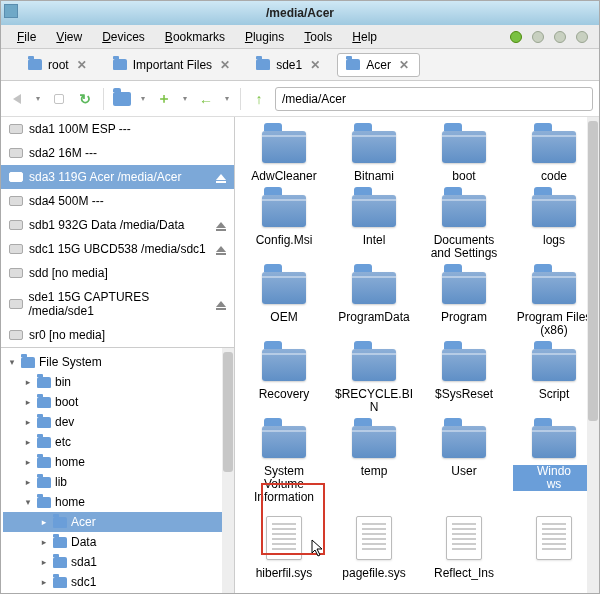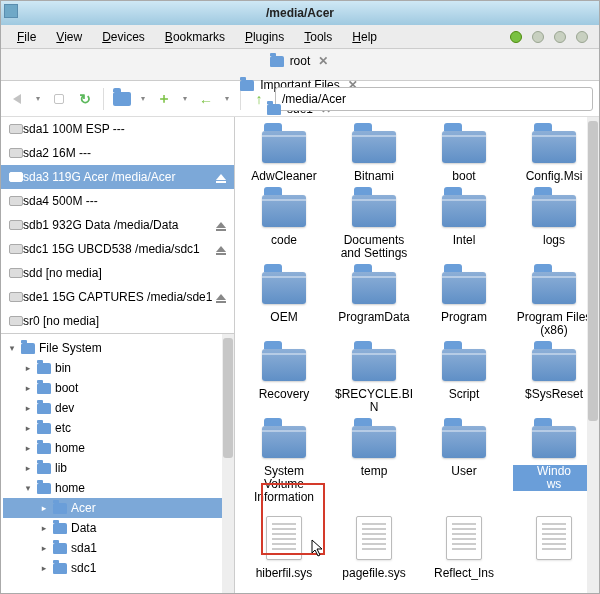--- a/index.html
+++ b/index.html
@@ -8,21 +8,21 @@
   .tb-left { position:absolute; left:4px; top:4px; width:14px; height:14px; background:#6fa8c7; border:1px solid #5a8daf; }
   .titlebar .title { font-size:12px; }
   .menubar { height: 24px; background: #ececec; border-bottom:1px solid #ccc; display:flex; align-items:center; padding:0 6px; gap:0; }
   .menubar .menu { padding: 20px 10px; cursor:pointer; }
   .menubar .menu u { text-decoration: underline; }
   .menubar-spacer { flex:1; }
   .menubar .dot { width:12px; height:12px; border-radius:50%; margin:0 5px; }
   .dot.green { background:#7ac142; border:1px solid #4f8a10; }
   .dot.gray { background:#c8d0c0; border:1px solid #9aa592; }
 
-  .tabs { height: 32px; background:#f3f3f3; border-bottom:1px solid #ccc; display:flex; align-items:center; padding:0 18px;flex-direction:column; }
+  .tabs { height: 32px; background:#f3f3f3; border-bottom:1px solid #ccc; display:flex; align-items:center; padding:0 18px; }
   .tab { display:flex; align-items:center; gap:6px; padding:4px 8px; border:1px solid transparent; border-radius:3px; }
   .tab.active { background:#fff; border:1px solid #bbb; }
   .tab-close {  font-weight:bold; color:#888; cursor:pointer; padding:0 2px; }
   .tab-sep { width:6px; }
   .folder-ico { width:14px; height:11px; background:#6a9ed9; border-radius:2px 2px 1px 1px; position:relative; }
   .folder-ico:before { content:""; position:absolute; top:-3px; left:0; width:6px; height:3px; background:#6a9ed9; border-radius:1px 1px 0 0; }
 
   .toolbar { height: 36px; background:#fff; border-bottom:1px solid #ddd; display:flex; align-items:center; gap:6px; padding:0 6px; }
   .tbtn { width:20px; height:20px; display:flex; align-items:center; justify-content:center; cursor:pointer; border-radius:3px; }
   .tbtn.disabled { opacity:.5; cursor:default; }
@@ -34,21 +34,21 @@
   .plus-ico { color:#7ac142; font-size:14px; font-weight:bold; }
   .back-ico { color:#7ac142; font-size:14px; font-weight:bold; }
   .up-ico { color:#7ac142; font-size:14px; font-weight:bold; }
   .path-input { flex:1; height:24px; border:1px solid #bbb; border-radius:3px; padding:0 6px; background:#fff; }
   .tiny-dd { width:10px; font-size:8px; color:#888; text-align:center; }
   .tbsep { width:1px; height:22px; background:#ddd; margin:0 2px; }
 
   .body { display:flex; height: calc(594px - 24px - 24px - 32px - 36px); }
   .sidebar { width: 234px; display:flex; flex-direction:column; border-right:1px solid #ccc; }
   .devlist { flex: 0 0 auto; overflow:hidden; }
-  .devrow { display:flex; align-items:center; padding:5px 8px; border-bottom:0; cursor:pointer; position:relative; }
+  .devrow { display:flex; align-items:center; gap:6px; padding:5px 8px; border-bottom:0; cursor:pointer; position:relative; }
   .devrow .disk-ico { width:14px; height:10px; background:#ddd; border-radius:2px; border:1px solid #aaa; }
   .devrow.selected { background:#7ca8d8; color:#fff; }
   .devrow.selected .disk-ico { background:#fff; border-color:#fff; }
   .devrow .eject { margin-left:auto; width:0;height:0;border-left:5px solid transparent;border-right:5px solid transparent;border-bottom:6px solid #888; position:relative;}
   .devrow.selected .eject { border-bottom-color:#fff; }
   .devrow .eject:after{content:"";position:absolute;top:7px;left:-5px;width:10px;height:2px;background:#888;}
   .devrow.selected .eject:after{background:#fff;}
 
   .tree { flex:1; border-top:1px solid #ccc; overflow:hidden; position:relative; }
   .tree-scroll { position:absolute; right:0; top:0; bottom:0; width:12px; background:#eee; }
@@ -280,36 +280,36 @@
         <div class="item">
           <div class="big-folder"></div>
           <div class="lbl">Bitnami</div>
         </div>
         <div class="item">
           <div class="big-folder"></div>
           <div class="lbl">boot</div>
         </div>
         <div class="item">
           <div class="big-folder"></div>
+          <div class="lbl">code</div>
+        </div>
+        <div class="item">
+          <div class="big-folder"></div>
           <div class="lbl">Config.Msi</div>
         </div>
         <div class="item">
           <div class="big-folder"></div>
-          <div class="lbl">code</div>
+          <div class="lbl">Intel</div>
         </div>
         <div class="item">
           <div class="big-folder"></div>
           <div class="lbl">Documents and Settings</div>
         </div>
         <div class="item">
           <div class="big-folder"></div>
-          <div class="lbl">Intel</div>
-        </div>
-        <div class="item">
-          <div class="big-folder"></div>
           <div class="lbl">logs</div>
         </div>
         <div class="item">
           <div class="big-folder"></div>
           <div class="lbl">OEM</div>
         </div>
         <div class="item">
           <div class="big-folder"></div>
           <div class="lbl">ProgramData</div>
         </div>
@@ -324,25 +324,25 @@
         <div class="item">
           <div class="big-folder"></div>
           <div class="lbl">Recovery</div>
         </div>
         <div class="item">
           <div class="big-folder"></div>
           <div class="lbl">$RECYCLE.BIN</div>
         </div>
         <div class="item">
           <div class="big-folder"></div>
+          <div class="lbl">$SysReset</div>
+        </div>
+        <div class="item">
+          <div class="big-folder"></div>
           <div class="lbl">Script</div>
-        </div>
-        <div class="item">
-          <div class="big-folder"></div>
-          <div class="lbl">$SysReset</div>
         </div>
         <div class="item">
           <div class="big-folder"></div>
           <div class="lbl">System Volume Information</div>
         </div>
         <div class="item">
           <div class="big-folder"></div>
           <div class="lbl">temp</div>
         </div>
         <div class="item">

